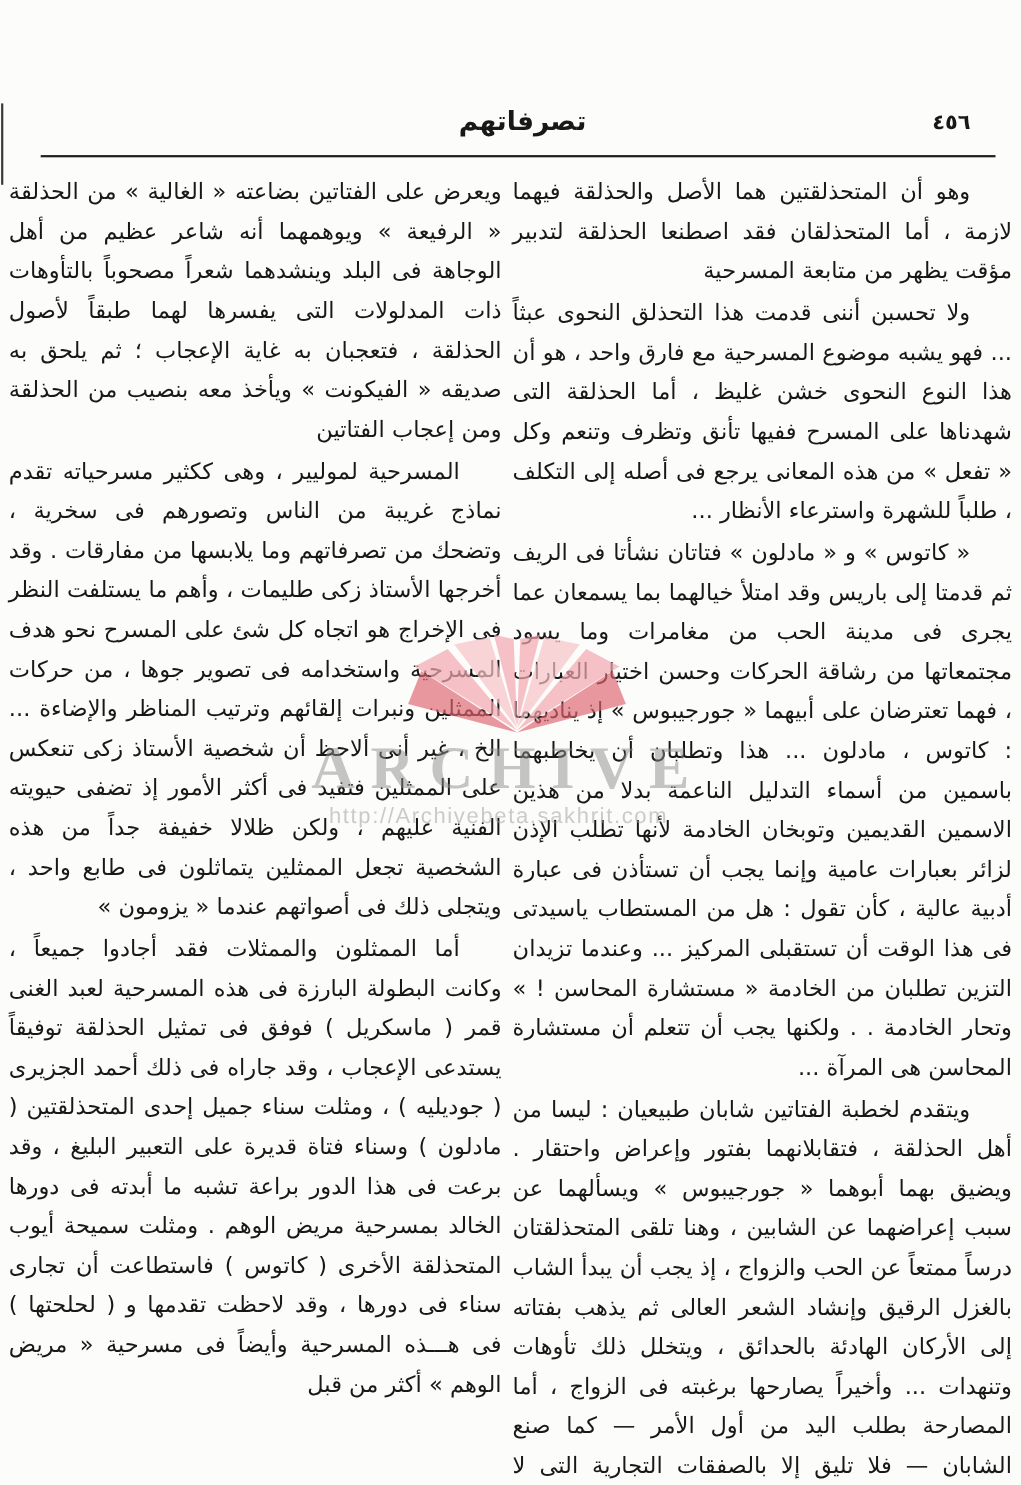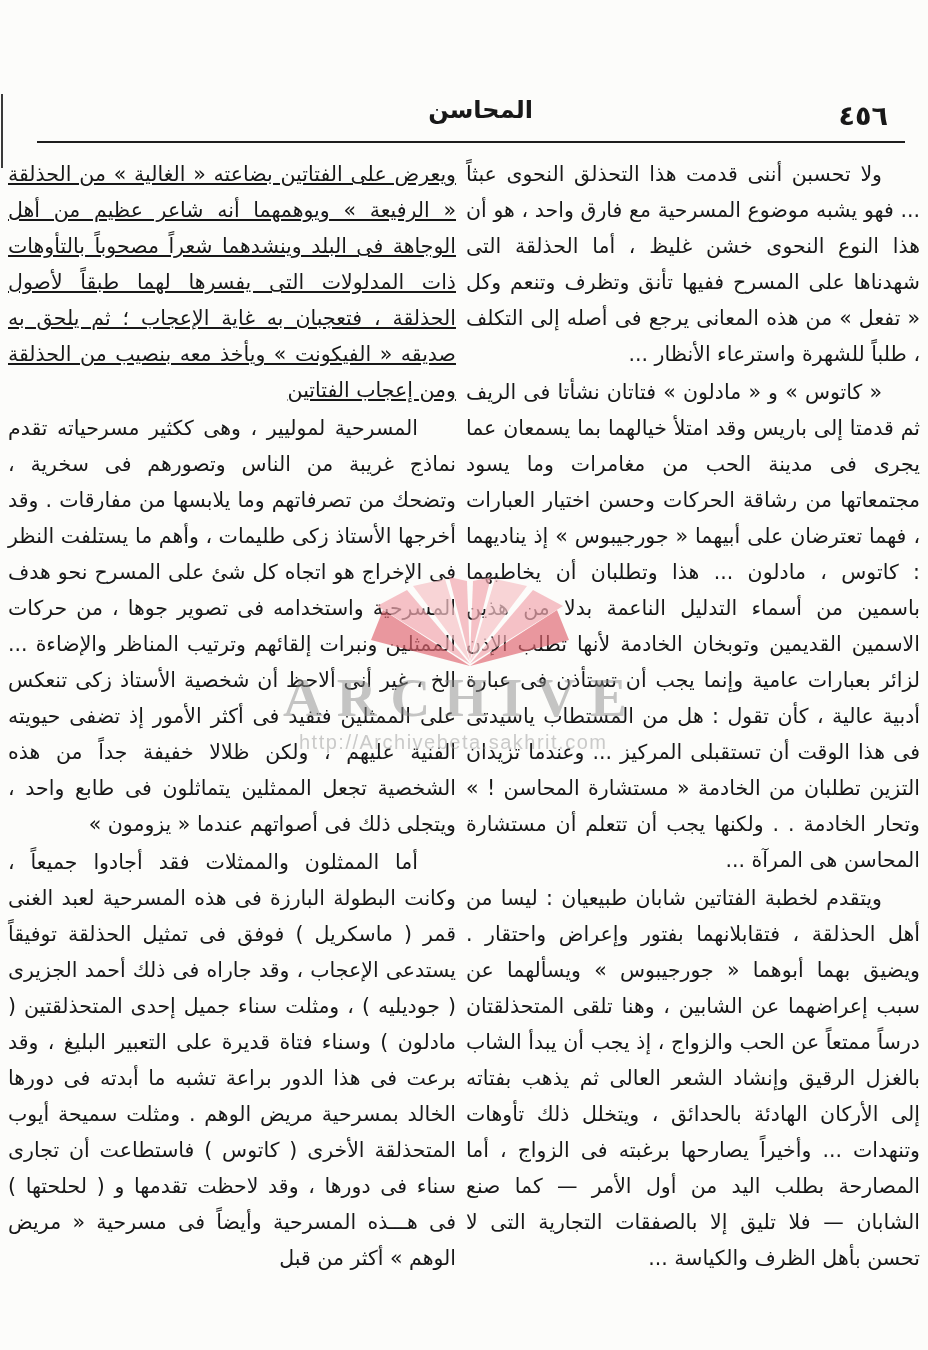--- a/index.html
+++ b/index.html
@@ -14,40 +14,40 @@
     direction:rtl;
   }
   
   .header{position:absolute;top:96px;right:0;left:0;height:34px;}
   .magazine-title{
     position:absolute;left:443px;top:0;width:90px;
     text-align:center;font-size:24px;font-weight:bold;letter-spacing:.5px;
   }
   .page-number{
     position:absolute;left:842px;top:4px;width:46px;
-    text-align:center;font-size:27px;font-weight:bold;
+    text-align:center;font-size:19px;font-weight:bold;
   }
   .header-rule{
     position:absolute;top:141px;left:37px;width:868px;height:2px;
     background:#1d1d1d;border:none;
   }
   .scan-edge{
     position:absolute;left:1px;top:94px;width:2px;height:74px;
     background:#3a3a3a;
   }
   
   .col{
     position:absolute;top:156px;
     font-size:20.5px;line-height:36px;
     text-align:justify;text-align-last:right;
   }
   .col-right{left:466px;width:454px;}
   .col-left{left:8px;width:448px;}
   .col p{margin:0 0 2px 0;text-indent:38px;}
-  .col p.no-indent{text-indent:0;text-decoration:underline;}
+  .col p.no-indent{text-indent:0;}
   
   .watermark{position:absolute;inset:0;pointer-events:none;}
   .wm-book{position:absolute;left:363px;top:576px;opacity:.78;}
   .wm-text{
     position:absolute;left:283px;top:666px;
     font-family:"Liberation Serif",serif;
     font-size:55px;font-weight:bold;letter-spacing:14px;
     color:rgba(140,140,140,.5);
     direction:ltr;white-space:nowrap;
   }
@@ -58,27 +58,28 @@
     color:rgba(160,160,160,.55);
     direction:ltr;white-space:nowrap;
   }
 </style>
 </head>
 <body>
 
 <div class="page">
 
   <div class="header">
-    <span class="magazine-title">المحاسن</span>
+    <span class="magazine-title">تصرفاتهم</span>
     <span class="page-number">٤٥٦</span>
   </div>
   <div class="header-rule"></div>
   <div class="scan-edge"></div>
 
   <section class="col col-right">
+    <p>وهو أن المتحذلقتين هما الأصل والحذلقة فيهما لازمة ، أما المتحذلقان فقد اصطنعا الحذلقة لتدبير مؤقت يظهر من متابعة المسرحية</p>
     <p>ولا تحسبن أننى قدمت هذا التحذلق النحوى عبثاً ... فهو يشبه موضوع المسرحية مع فارق واحد ، هو أن هذا النوع النحوى خشن غليظ ، أما الحذلقة التى شهدناها على المسرح ففيها تأنق وتظرف وتنعم وكل « تفعل » من هذه المعانى يرجع فى أصله إلى التكلف ، طلباً للشهرة واسترعاء الأنظار ...</p>
     <p>« كاتوس » و « مادلون » فتاتان نشأتا فى الريف ثم قدمتا إلى باريس وقد امتلأ خيالهما بما يسمعان عما يجرى فى مدينة الحب من مغامرات وما يسود مجتمعاتها من رشاقة الحركات وحسن اختيار العبارات ، فهما تعترضان على أبيهما « جورجيبوس » إذ يناديهما : كاتوس ، مادلون ... هذا وتطلبان أن يخاطبهما باسمين من أسماء التدليل الناعمة بدلا من هذين الاسمين القديمين وتوبخان الخادمة لأنها تطلب الإذن لزائر بعبارات عامية وإنما يجب أن تستأذن فى عبارة أدبية عالية ، كأن تقول : هل من المستطاب ياسيدتى فى هذا الوقت أن تستقبلى المركيز ... وعندما تزيدان التزين تطلبان من الخادمة « مستشارة المحاسن ! » وتحار الخادمة . . ولكنها يجب أن تتعلم أن مستشارة المحاسن هى المرآة ...</p>
     <p>ويتقدم لخطبة الفتاتين شابان طبيعيان : ليسا من أهل الحذلقة ، فتقابلانهما بفتور وإعراض واحتقار . ويضيق بهما أبوهما « جورجيبوس » ويسألهما عن سبب إعراضهما عن الشابين ، وهنا تلقى المتحذلقتان درساً ممتعاً عن الحب والزواج ، إذ يجب أن يبدأ الشاب بالغزل الرقيق وإنشاد الشعر العالى ثم يذهب بفتاته إلى الأركان الهادئة بالحدائق ، ويتخلل ذلك تأوهات وتنهدات ... وأخيراً يصارحها برغبته فى الزواج ، أما المصارحة بطلب اليد من أول الأمر — كما صنع الشابان — فلا تليق إلا بالصفقات التجارية التى لا تحسن بأهل الظرف والكياسة ...</p>
 
   </section>
 
   <section class="col col-left">
     <p class="no-indent">ويعرض على الفتاتين بضاعته « الغالية » من الحذلقة « الرفيعة » ويوهمهما أنه شاعر عظيم من أهل الوجاهة فى البلد وينشدهما شعراً مصحوباً بالتأوهات ذات المدلولات التى يفسرها لهما طبقاً لأصول الحذلقة ، فتعجبان به غاية الإعجاب ؛ ثم يلحق به صديقه « الفيكونت » ويأخذ معه بنصيب من الحذلقة ومن إعجاب الفتاتين</p>
     <p>المسرحية لموليير ، وهى ككثير مسرحياته تقدم نماذج غريبة من الناس وتصورهم فى سخرية ، وتضحك من تصرفاتهم وما يلابسها من مفارقات . وقد أخرجها الأستاذ زكى طليمات ، وأهم ما يستلفت النظر فى الإخراج هو اتجاه كل شئ على المسرح نحو هدف المسرحية واستخدامه فى تصوير جوها ، من حركات الممثلين ونبرات إلقائهم وترتيب المناظر والإضاءة ... الخ ، غير أنى ألاحظ أن شخصية الأستاذ زكى تنعكس على الممثلين فتفيد فى أكثر الأمور إذ تضفى حيويته الفنية عليهم ، ولكن ظلالا خفيفة جداً من هذه الشخصية تجعل الممثلين يتماثلون فى طابع واحد ، ويتجلى ذلك فى أصواتهم عندما « يزومون »</p>
     <p>أما الممثلون والممثلات فقد أجادوا جميعاً ، وكانت البطولة البارزة فى هذه المسرحية لعبد الغنى قمر ( ماسكريل ) فوفق فى تمثيل الحذلقة توفيقاً يستدعى الإعجاب ، وقد جاراه فى ذلك أحمد الجزيرى ( جوديليه ) ، ومثلت سناء جميل إحدى المتحذلقتين ( مادلون ) وسناء فتاة قديرة على التعبير البليغ ، وقد برعت فى هذا الدور براعة تشبه ما أبدته فى دورها الخالد بمسرحية مريض الوهم . ومثلت سميحة أيوب المتحذلقة الأخرى ( كاتوس ) فاستطاعت أن تجارى سناء فى دورها ، وقد لاحظت تقدمها و ( لحلحتها ) فى هـــذه المسرحية وأيضاً فى مسرحية « مريض الوهم » أكثر من قبل</p>

